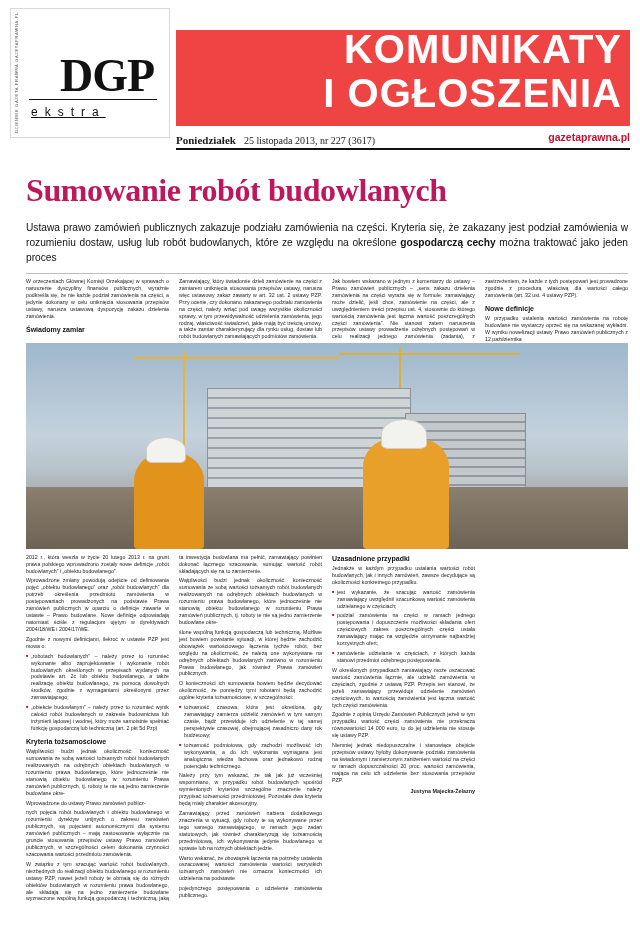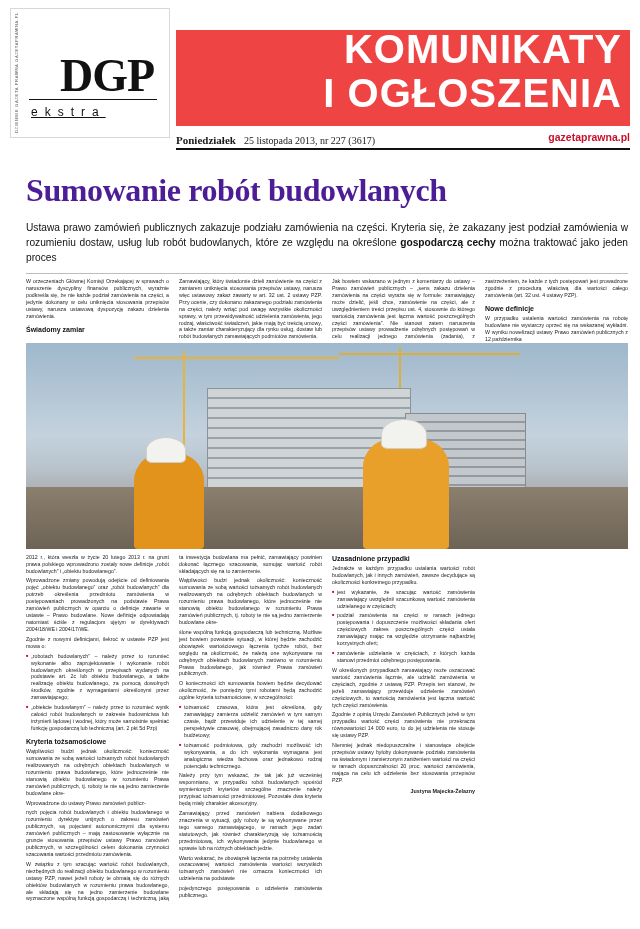--- a/index.html
+++ b/index.html
@@ -141,21 +141,21 @@
     text-align: right;
   }
 
   
   .headline {
     margin: 14px 12px 0 26px;
     font-family: "Liberation Serif", serif;
     font-weight: bold;
     font-size: 32px;
     letter-spacing: -0.4px;
-    color: #4c1d95;
+    color: #be185d;
   }
   .lead {
     margin: 12px 12px 0 26px;
     font-family: "Liberation Sans", sans-serif;
     font-size: 10.2px;
     line-height: 1.45;
     color: #111;
     text-align: justify;
   }
   .lead b { font-weight: bold; }

